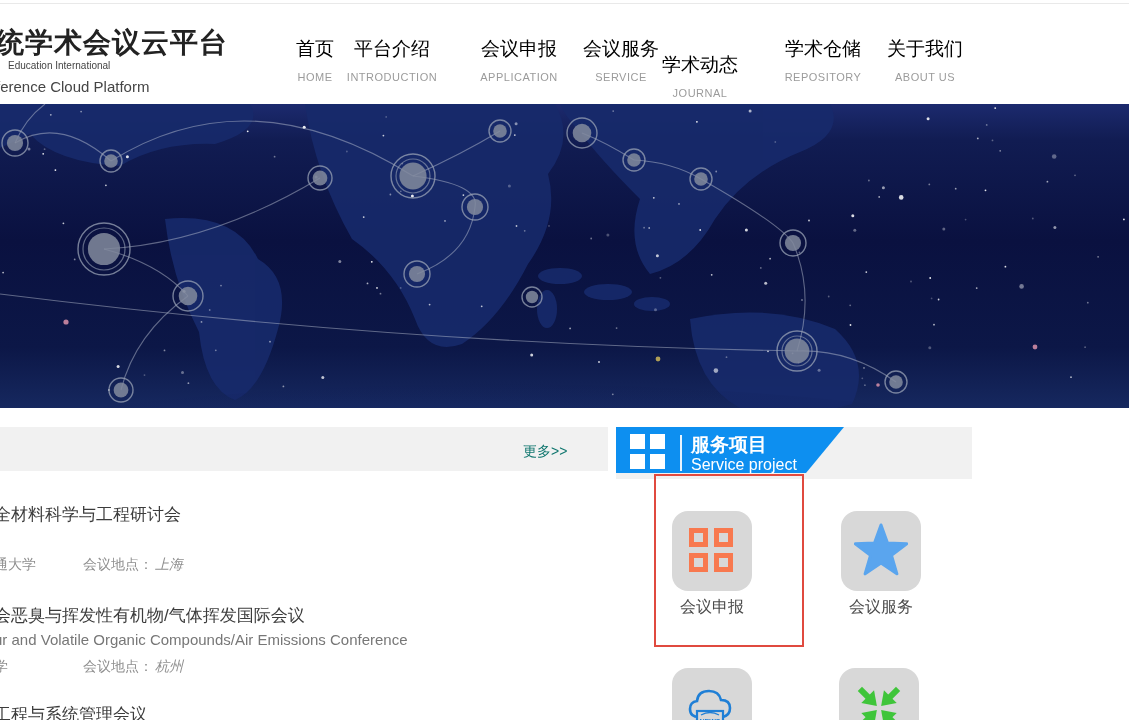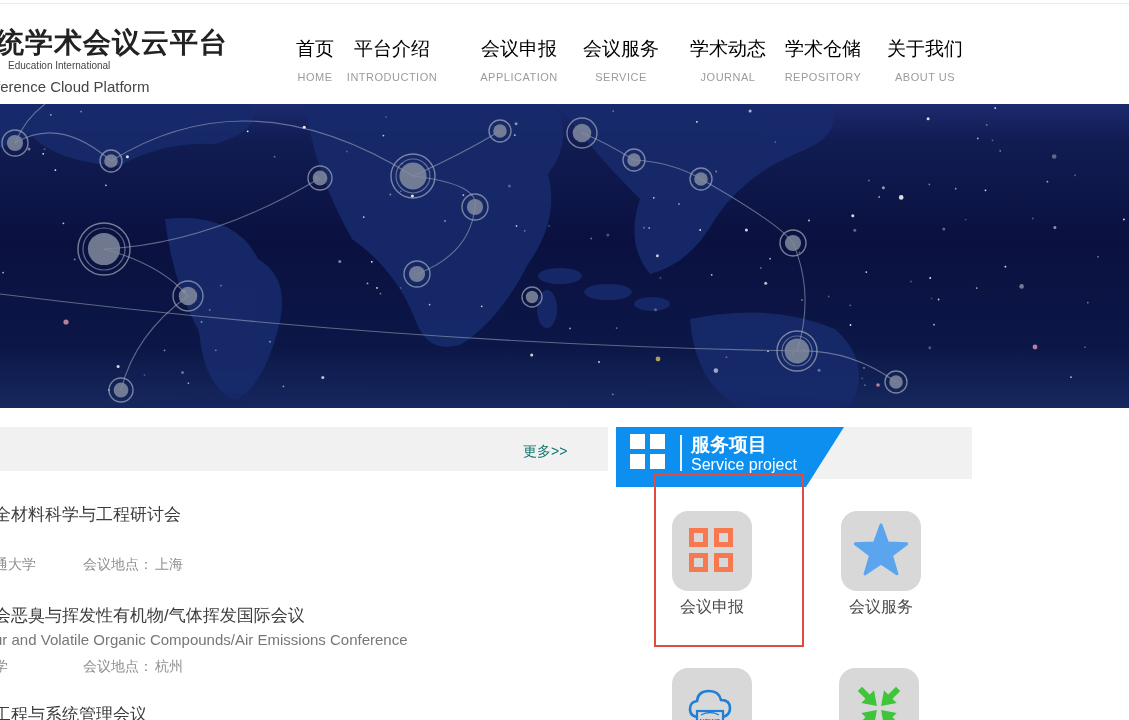--- a/index.html
+++ b/index.html
@@ -21,25 +21,25 @@
   
   .hero{position:absolute;left:0;top:104px;width:1129px;height:304px;overflow:hidden;background:#0a1140;}
 
   
   .list-head{position:absolute;left:0;top:427px;width:608px;height:44px;background:#f1f1f1;}
   .more-link{position:absolute;left:523px;top:443px;font-size:14px;color:#0f766e;cursor:pointer;white-space:nowrap;}
   .conf-title{position:absolute;left:-6px;font-size:17px;color:#3c3c3c;white-space:nowrap;cursor:pointer;}
   .conf-en{position:absolute;left:-6px;font-size:15px;color:#777;white-space:nowrap;}
   .conf-meta{position:absolute;left:-6px;font-size:14px;color:#8f8f8f;white-space:nowrap;}
   .conf-meta .loc-label{position:absolute;left:89px;}
-  .conf-meta .loc-val{position:absolute;left:161px;}
+  .conf-meta .loc-val{position:absolute;left:161px;font-style:italic;}
 
   
   .svc-head-bg{position:absolute;left:616px;top:427px;width:356px;height:52px;background:#f1f1f1;}
-  .svc-banner{position:absolute;left:616px;top:427px;width:228px;height:60px;background:#0d8ff0;
+  .svc-banner{position:absolute;left:616px;top:427px;width:228px;height:46px;background:#0d8ff0;
               clip-path:polygon(0 0,100% 0,calc(100% - 38px) 100%,0 100%);}
   .svc-grid-icon{position:absolute;left:14px;top:7px;width:35px;height:35px;
                  display:grid;grid-template-columns:15px 15px;grid-template-rows:15px 15px;gap:5px;}
   .svc-grid-icon span{background:#fff;display:block;}
   .svc-divider{position:absolute;left:64px;top:8px;width:2px;height:36px;background:rgba(255,255,255,.9);}
   .svc-title{position:absolute;left:75px;top:5px;font-size:19px;font-weight:bold;color:#fff;white-space:nowrap;}
   .svc-sub{position:absolute;left:75px;top:29px;font-size:16px;color:#fff;white-space:nowrap;}
 
   .tile{position:absolute;width:80px;height:80px;border-radius:16px;background:#d8d8d8;cursor:pointer;}
   .tile-label{position:absolute;width:80px;text-align:center;font-size:16px;color:#4a4a4a;
@@ -74,21 +74,21 @@
       <span class="nav-en">INTRODUCTION</span>
     </div>
     <div class="nav-item" style="left:453px;">
       <span class="nav-zh">会议申报</span>
       <span class="nav-en">APPLICATION</span>
     </div>
     <div class="nav-item" style="left:555px;">
       <span class="nav-zh">会议服务</span>
       <span class="nav-en">SERVICE</span>
     </div>
-    <div class="nav-item" style="left:662px;">
+    <div class="nav-item" style="left:634px;margin-top:16px;">
       <span class="nav-zh">学术动态</span>
       <span class="nav-en">JOURNAL</span>
     </div>
     <div class="nav-item" style="left:757px;">
       <span class="nav-zh">学术仓储</span>
       <span class="nav-en">REPOSITORY</span>
     </div>
     <div class="nav-item" style="left:859px;">
       <span class="nav-zh">关于我们</span>
       <span class="nav-en">ABOUT US</span>

